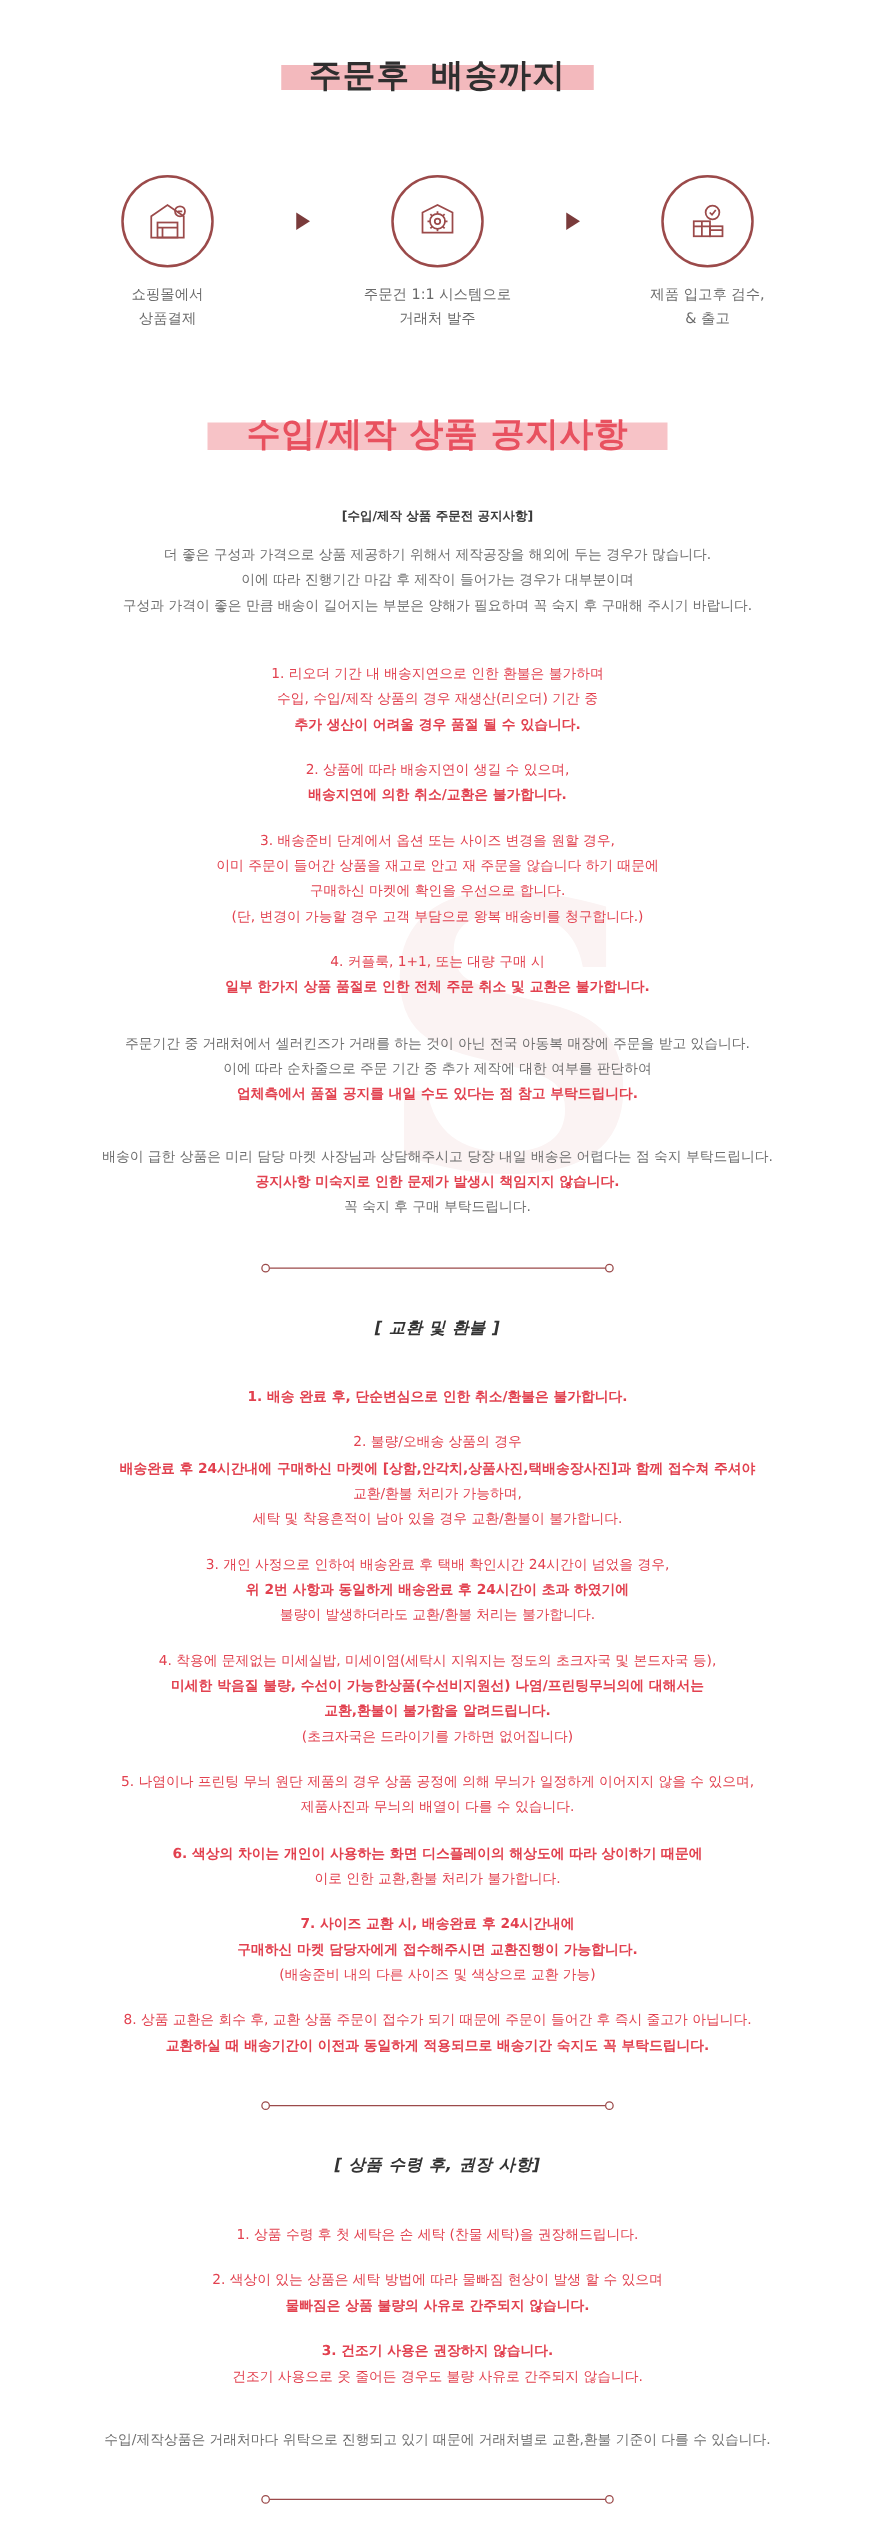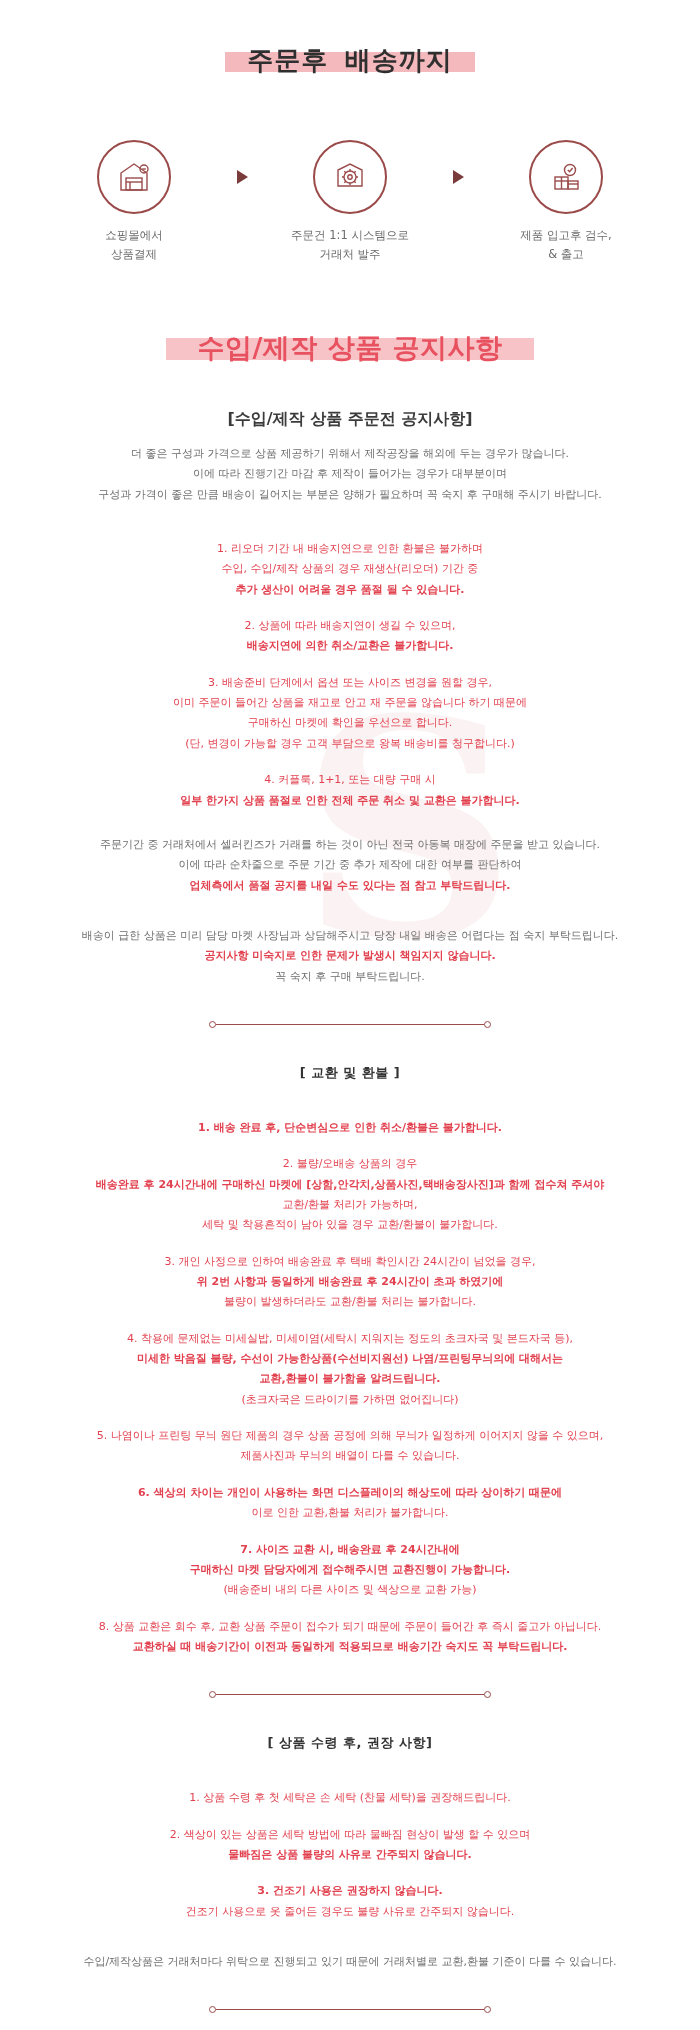--- a/index.html
+++ b/index.html
@@ -131,21 +131,21 @@
     font-weight: bold;
     color: #e8515f;
     letter-spacing: 0.5px;
   }
 
   
   .block { text-align: center; padding: 0 40px; }
   .hd {
     font-weight: bold;
     color: #3b3b3b;
-    font-size: 16px;
+    font-size: 10px;
     margin-bottom: 12px;
   }
   p.line { font-size: 11px; color: #6e6e6e; line-height: 1.85; text-align: center; }
   p.line.red { color: #e2414f; }
   p.line.bold { font-weight: bold; }
   .gap-18 { height: 18px; }
   .gap-24 { height: 24px; }
   .gap-30 { height: 30px; }
 
   
@@ -166,20 +166,21 @@
     border-radius: 50%;
     background: #fff;
   }
 
   .subhead {
     font-weight: bold;
     color: #333;
     font-size: 13px;
     text-align: center;
     letter-spacing: 0.5px;
+    font-style: italic;
   }
   .item { margin-top: 16px; }
 </style>
 </head>
 <body>
 
 <div class="page">
   <div class="watermark">S</div>
   <div class="content">
 

